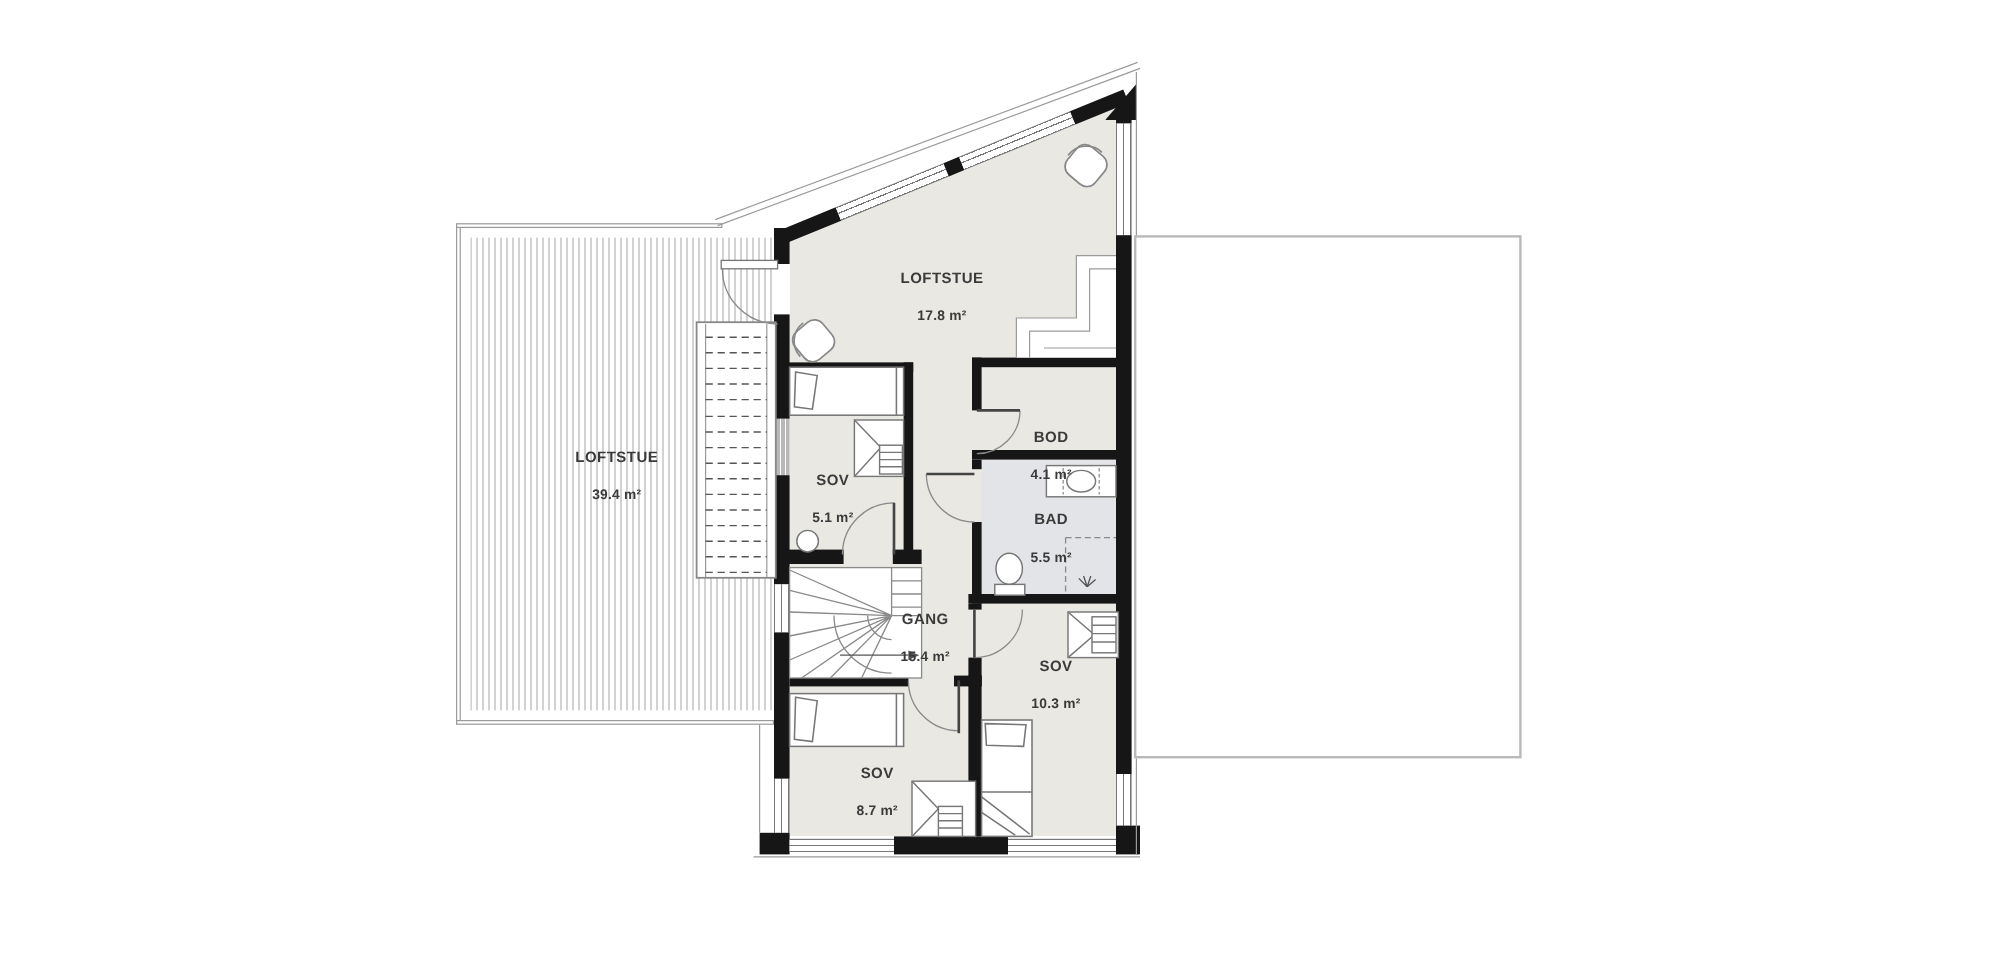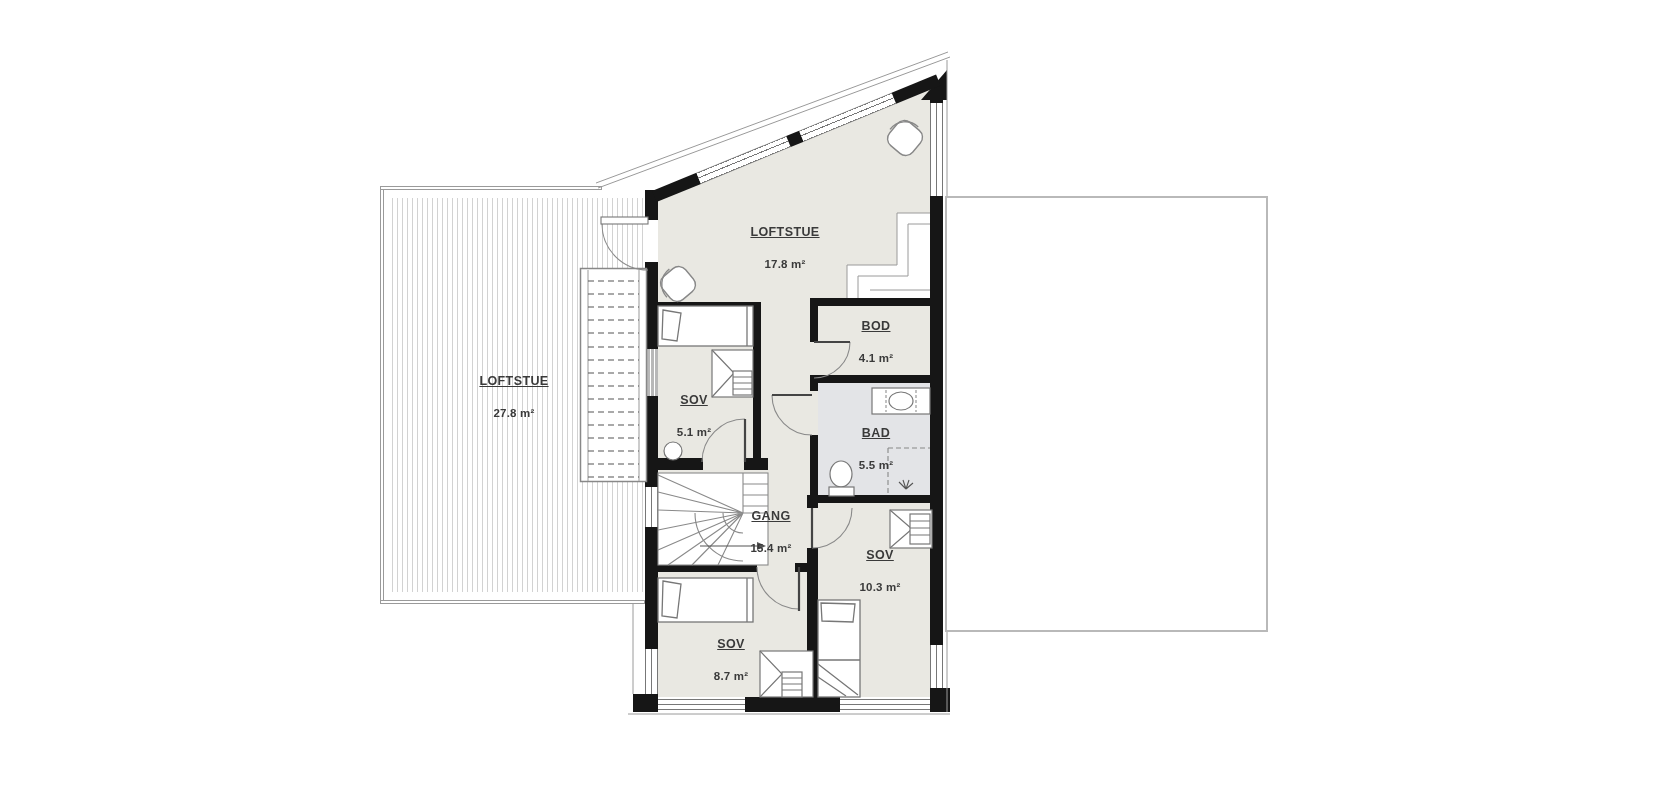--- a/index.html
+++ b/index.html
@@ -14,21 +14,21 @@
   .winh{position:absolute;background:linear-gradient(180deg,#777 0 1px,#fff 1px 5px,#777 5px 6px,#fff 6px 10px,#777 10px 11px);}
   .deck{position:absolute;background:repeating-linear-gradient(90deg,#d2d2d2 0 1px,#fff 1px 5px);}
   .tb{position:absolute;background:#fff;border:1px solid #9a9a9a;box-sizing:border-box;}
   .lowroof{position:absolute;background:#fff;border:2px solid #b9b9b9;box-sizing:border-box;}
   .slope{position:absolute;transform-origin:0 0;}
   .slopeseg{position:absolute;top:0;height:12px;background:#161616;}
   .slopewin{position:absolute;top:0;height:12px;
      background:linear-gradient(180deg,#777 0 1px,#fff 1px 5px,#777 5px 6px,#fff 6px 11px,#777 11px 12px);}
   .tri{position:absolute;background:#161616;clip-path:polygon(100% 0,100% 100%,0 100%);}
   .lbl{position:absolute;transform:translateX(-50%);text-align:center;color:#3a3a3a;font-weight:bold;white-space:nowrap;}
-  .lname{font-size:12.5px;letter-spacing:.4px;line-height:1;text-decoration:underline;}
+  .lname{font-size:12.5px;letter-spacing:.4px;line-height:1;}
   .larea{font-size:11.5px;letter-spacing:.2px;line-height:1;margin-top:20px;}
   svg{position:absolute;left:0;top:0;pointer-events:none;}
 </style>
 </head>
 <body>
 
 <div class="canvas">
 
   <div class="floor" style="left:658px;top:85px;width:272px;height:612px;clip-path:polygon(0px 113px,272px 0px,272px 612px,0px 612px);"></div>
   <div class="badfloor" style="left:818px;top:383px;width:112px;height:112px;"></div>
@@ -188,31 +188,31 @@
       <rect x="829" y="487" width="25" height="9"></rect>
     </g>
     <g fill="none" stroke="#888" stroke-width="1.1">
       <path d="M888,448 H930 M888,448 V495" stroke-dasharray="5,3"></path>
       <path d="M906,489 l-7,-7 M906,489 l-3,-9 M906,489 l3,-9 M906,489 l7,-6" stroke="#555"></path>
     </g>
   </svg>
 
   <div class="lbl" style="left:514px;top:375px;">
     <div class="lname">LOFTSTUE</div>
-    <div class="larea">27.8 m²</div>
+    <div class="larea">39.4 m²</div>
   </div>
   <div class="lbl" style="left:785px;top:226px;">
     <div class="lname">LOFTSTUE</div>
     <div class="larea">17.8 m²</div>
   </div>
   <div class="lbl" style="left:694px;top:394px;">
     <div class="lname">SOV</div>
     <div class="larea">5.1 m²</div>
   </div>
-  <div class="lbl" style="left:876px;top:320px;text-align:center;">
+  <div class="lbl" style="left:876px;top:358px;text-align:center;">
     <div class="lname">BOD</div>
     <div class="larea">4.1 m²</div>
   </div>
   <div class="lbl" style="left:876px;top:427px;">
     <div class="lname">BAD</div>
     <div class="larea">5.5 m²</div>
   </div>
   <div class="lbl" style="left:771px;top:510px;">
     <div class="lname">GANG</div>
     <div class="larea">15.4 m²</div>

